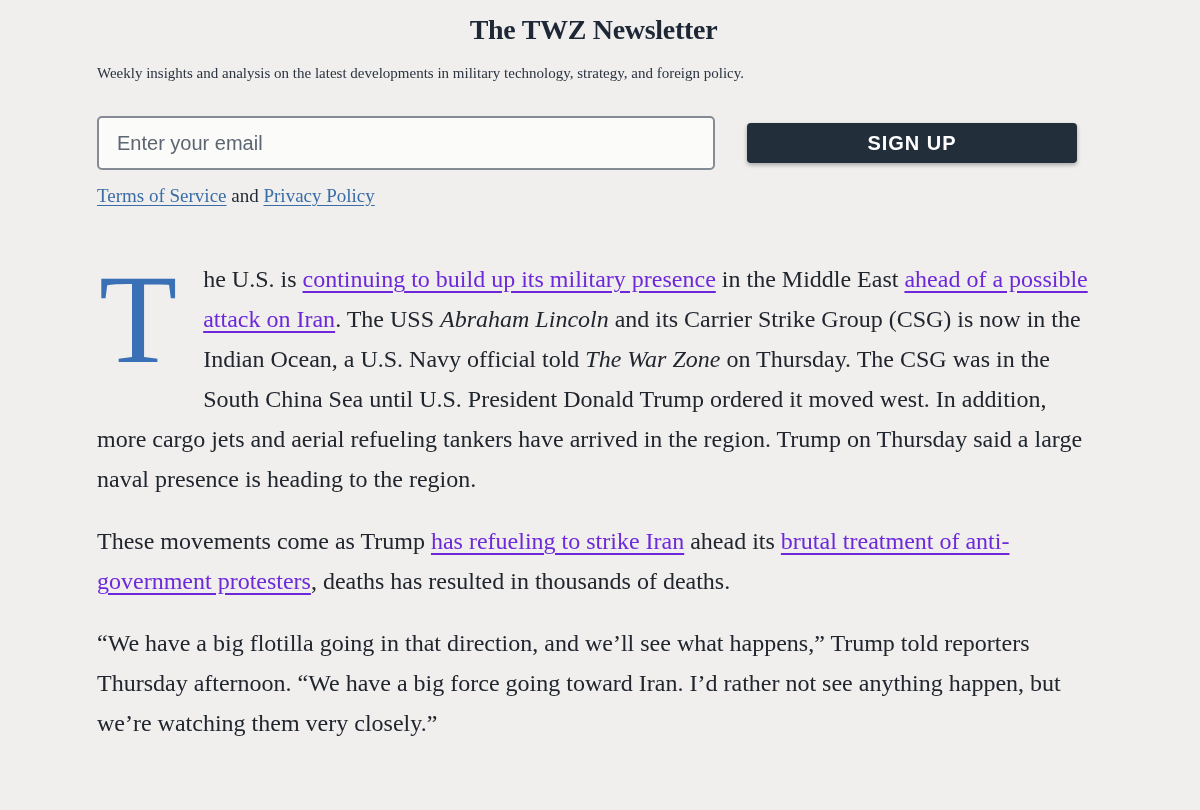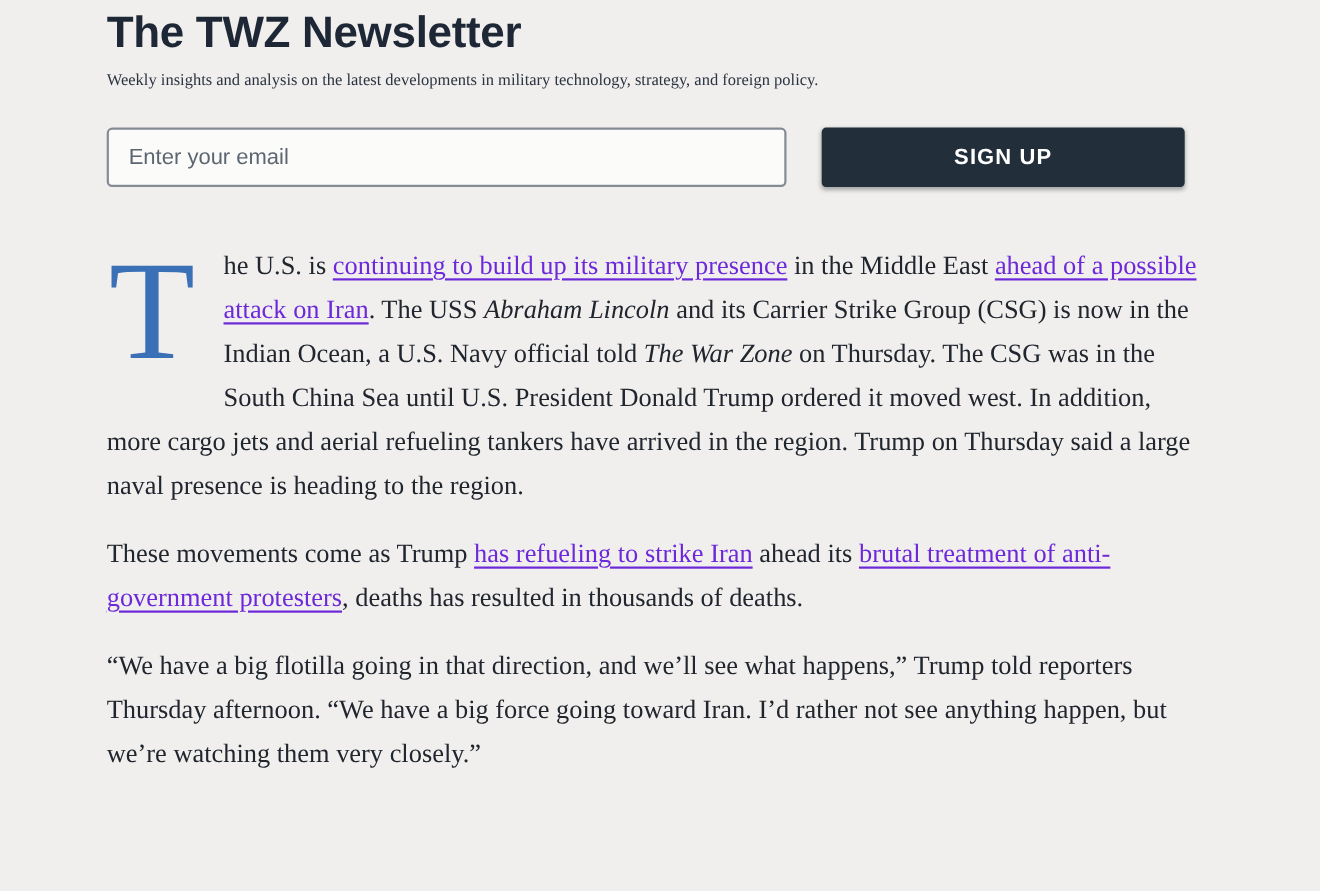--- a/index.html
+++ b/index.html
@@ -17,27 +17,28 @@
     background:#f0efed;
   }
   .content {
     margin-left:97px;
     width:993px;
     padding-top:12px;
   }
 
   
   .nl-title {
-    font-family:Liberation Sans, sans-serif;
+    font-family:Liberation Serif, serif;
     font-weight:700;
-    font-size:40px;
+    font-size:28px;
     line-height:36px;
     color:#1d2735;
     margin:0 0 8px 0;
     letter-spacing:-0.3px;
+    text-align:center;
   }
   .nl-desc {
     font-size:15px;
     line-height:34px;
     color:#2a3340;
     max-width:950px;
     margin:0 0 26px 0;
   }
   .nl-form {
     display:flex;
@@ -53,21 +54,21 @@
     background:#fbfbfa;
     padding:0 18px;
     font-family:"Liberation Sans", sans-serif;
     font-size:20px;
     color:#333c48;
     outline:none;
   }
   .nl-input::placeholder { color:#5c6570; opacity:1; }
   .nl-button {
     flex:0 0 330px;
-    height:54px;
+    height:40px;
     border:none;
     border-radius:4px;
     background:#232e3b;
     color:#ffffff;
     font-family:"Liberation Sans", sans-serif;
     font-weight:700;
     font-size:20px;
     letter-spacing:1px;
     cursor:pointer;
     box-shadow:0 2px 4px rgba(20,25,35,0.35);
@@ -117,20 +118,23 @@
 
     <section>
       <h1 class="nl-title">The TWZ Newsletter</h1>
       <p class="nl-desc">Weekly insights and analysis on the latest developments in military technology, strategy, and foreign policy.</p>
 
       <div class="nl-form">
         <input type="email" class="nl-input" placeholder="Enter your email" style="">
         <button class="nl-button">SIGN UP</button>
       </div>
 
+      <div class="nl-terms">
+        <a href="#">Terms of Service</a><span> </span><span>and</span><span> </span><a href="#">Privacy Policy</a>
+      </div>
     </section>
 
     <article class="article">
       <p>
         <span class="dropcap">T</span><span><span>he U.S. is </span><a href="#">continuing to build up its military presence</a><span> in the Middle East </span><a href="#">ahead of a possible attack on Iran</a><span>. The USS </span><em>Abraham Lincoln</em><span> and its Carrier Strike Group (CSG) is now in the Indian Ocean, a U.S. Navy official told </span><em>The War Zone</em><span> on Thursday. The CSG was in the South China Sea until U.S. President Donald Trump ordered it moved west. In addition, more cargo jets and aerial refueling tankers have arrived in the region. Trump on Thursday said a large naval presence is heading to the region.</span></span>
       </p>
       <p>
         <span><span>These movements come as Trump </span><a href="#">has refueling to strike Iran</a><span> ahead its </span><a href="#">brutal treatment of anti-government protesters</a><span>, deaths has resulted in thousands of deaths.</span></span>
       </p>
       <p>

